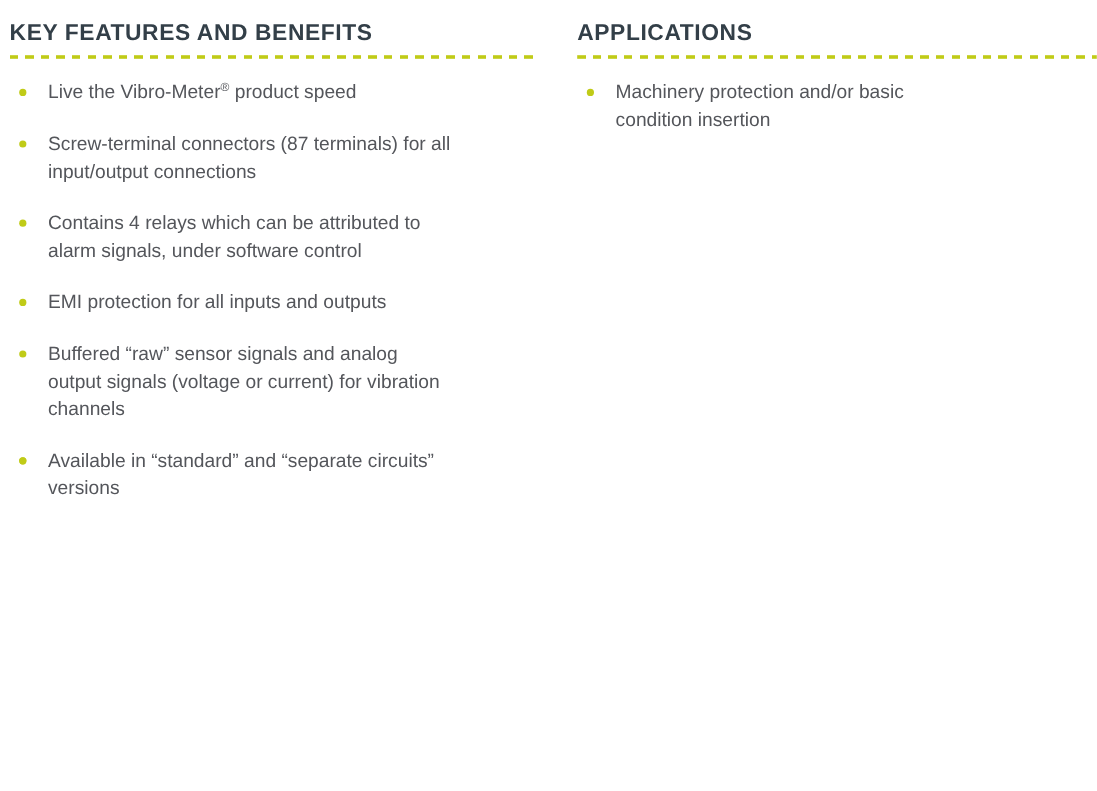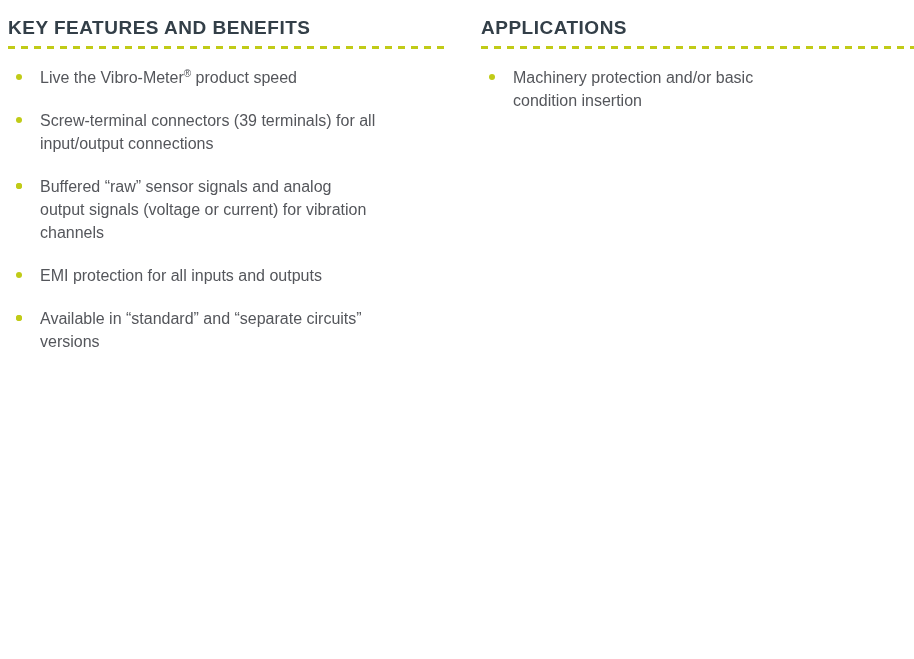--- a/index.html
+++ b/index.html
@@ -89,35 +89,37 @@
   <section class="col col-left">
     <h1 class="sec-title">KEY FEATURES AND BENEFITS</h1>
     <div class="dash-rule"></div>
     <ul class="bullet-list">
       <li>
         <span class="dot"></span>
         <span class="li-text"><span class="inline">Live the Vibro-Meter</span><sup>®</sup><span class="inline"> product speed</span></span>
       </li>
       <li>
         <span class="dot"></span>
-        <span class="li-text">Screw-terminal connectors (39 terminals) for all
+        <span class="li-text">Screw-terminal connectors (87 terminals) for all
 input/output connections</span>
       </li>
       <li>
         <span class="dot"></span>
+        <span class="li-text">Contains 4 relays which can be attributed to
+alarm signals, under software control</span>
+      </li>
+      <li>
+        <span class="dot"></span>
+        <span class="li-text">EMI protection for all inputs and outputs</span>
       </li>
       <li>
         <span class="dot"></span>
         <span class="li-text">Buffered “raw” sensor signals and analog
 output signals (voltage or current) for vibration
 channels</span>
-      </li>
-      <li>
-        <span class="dot"></span>
-        <span class="li-text">EMI protection for all inputs and outputs</span>
       </li>
       <li>
         <span class="dot"></span>
       </li>
       <li>
         <span class="dot"></span>
         <span class="li-text">Available in “standard” and “separate circuits”
 versions</span>
       </li>
     </ul>

